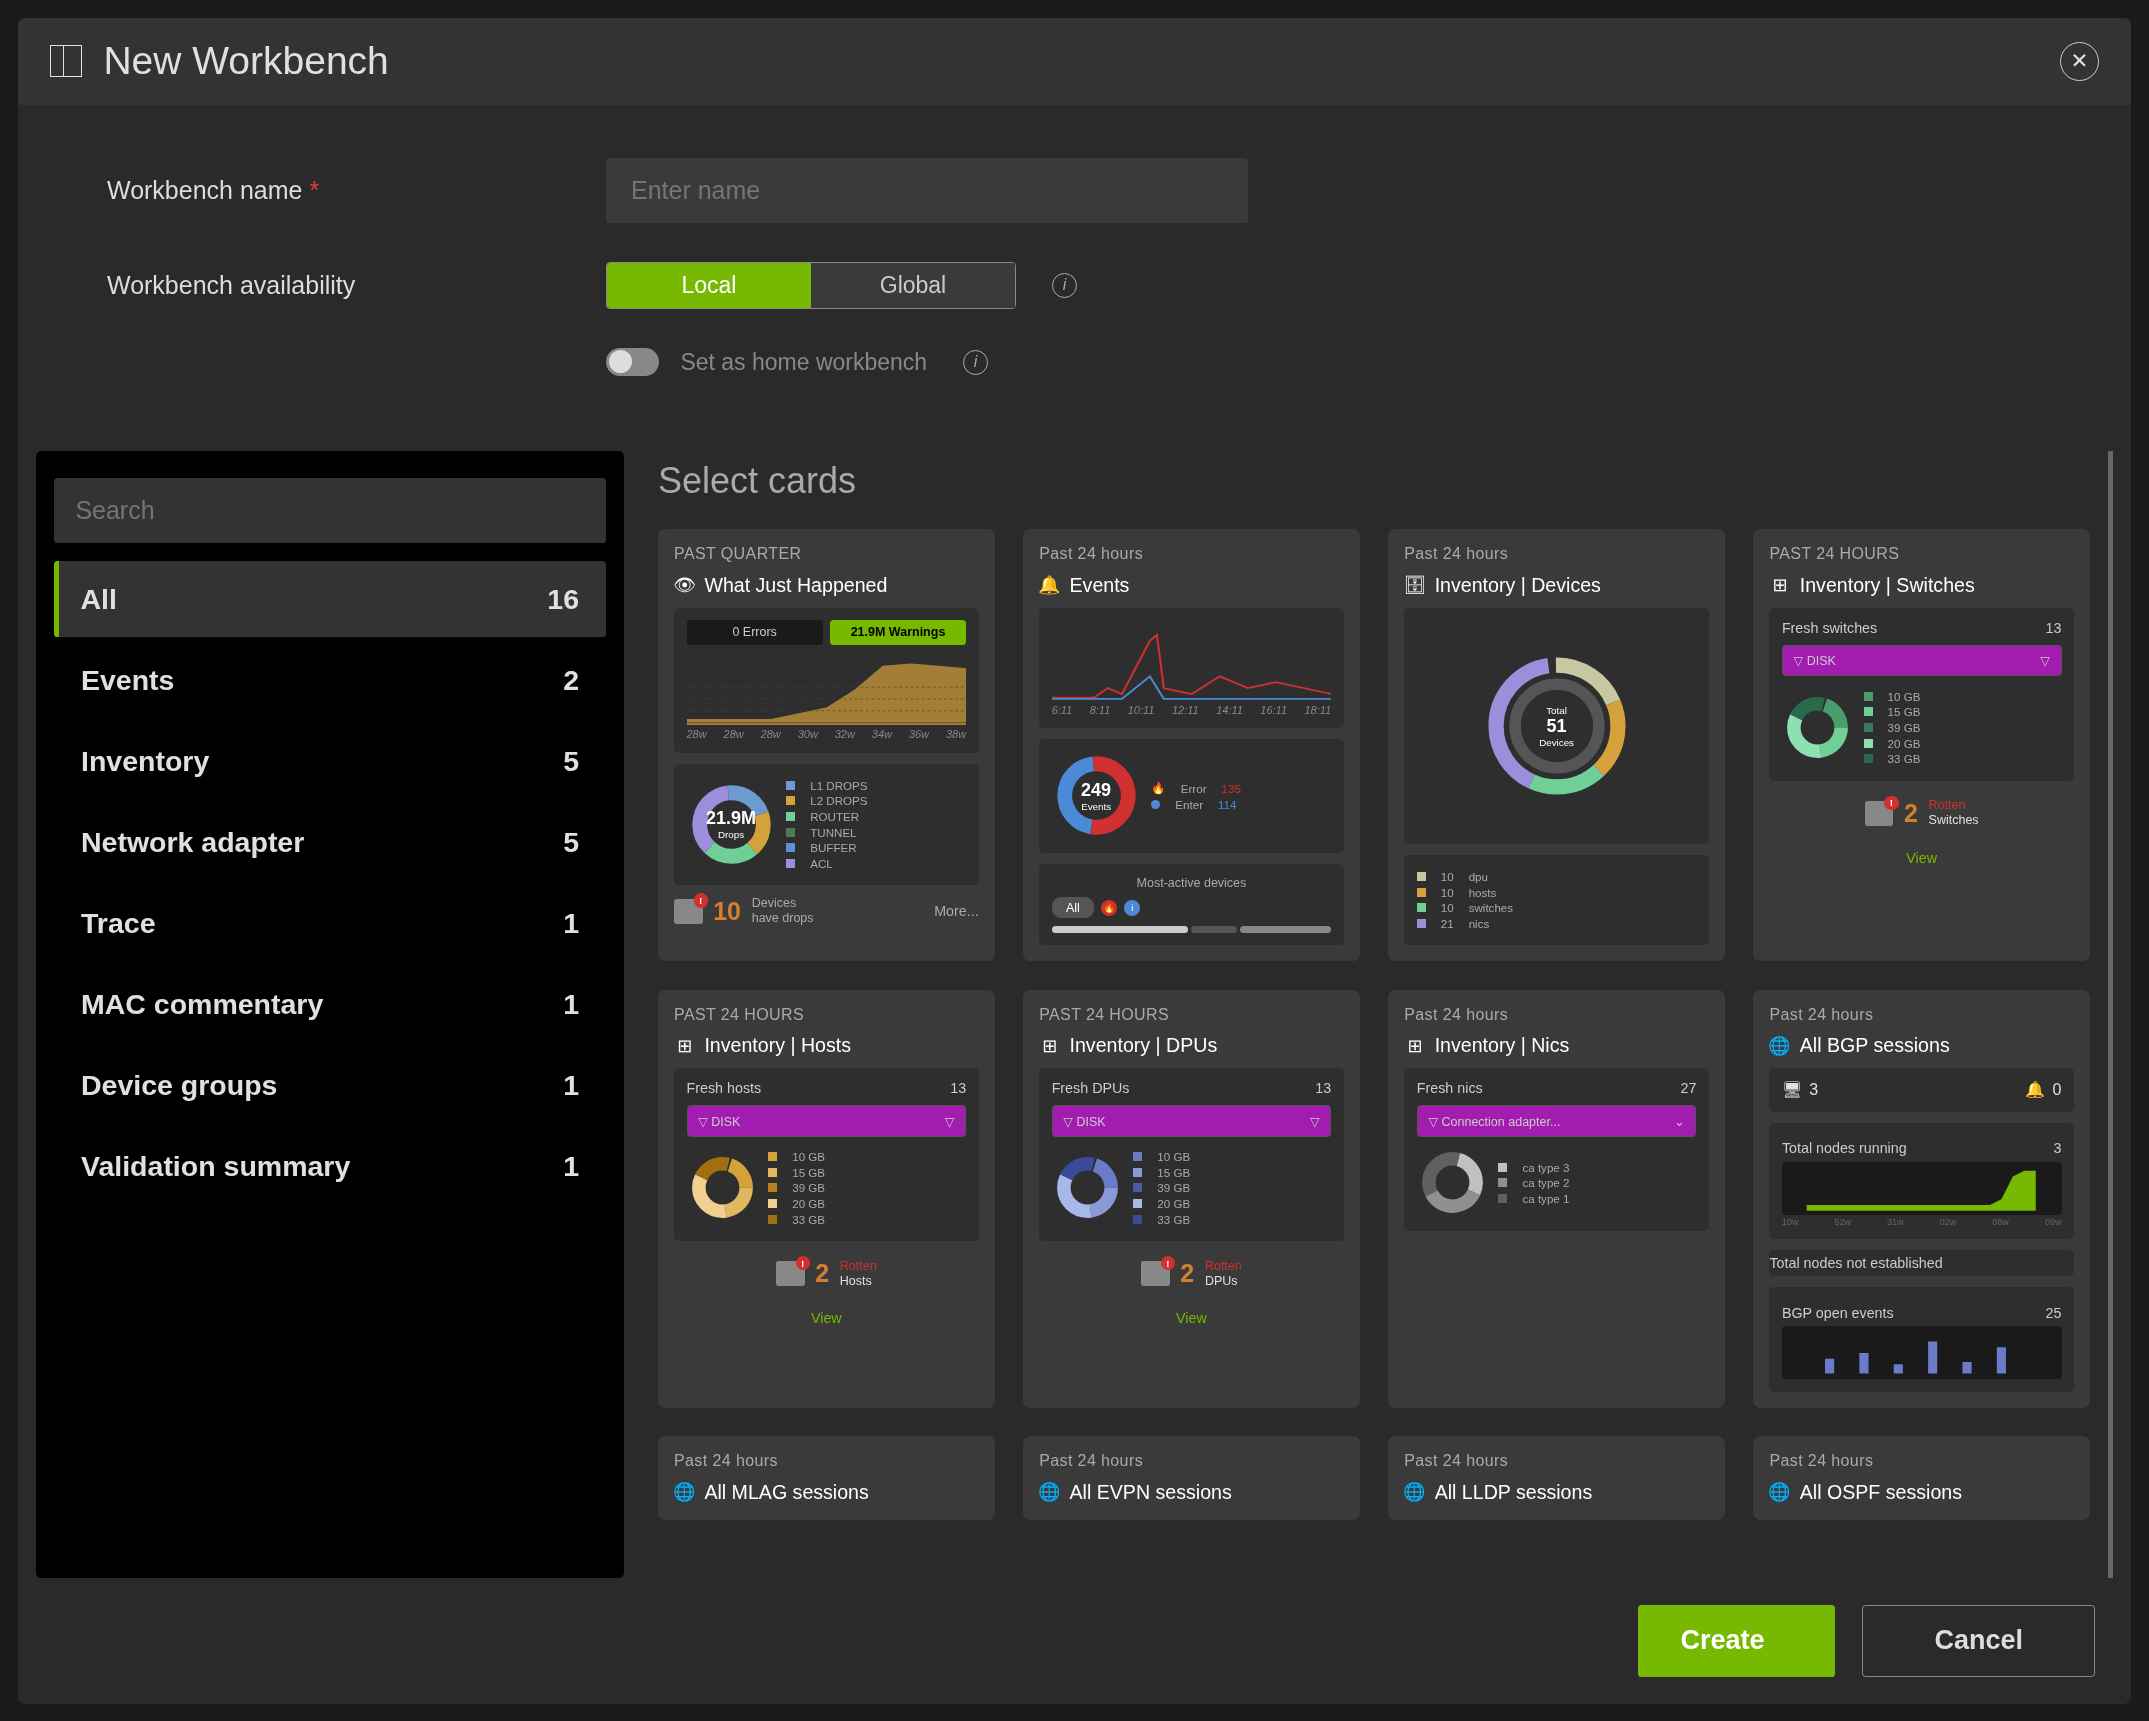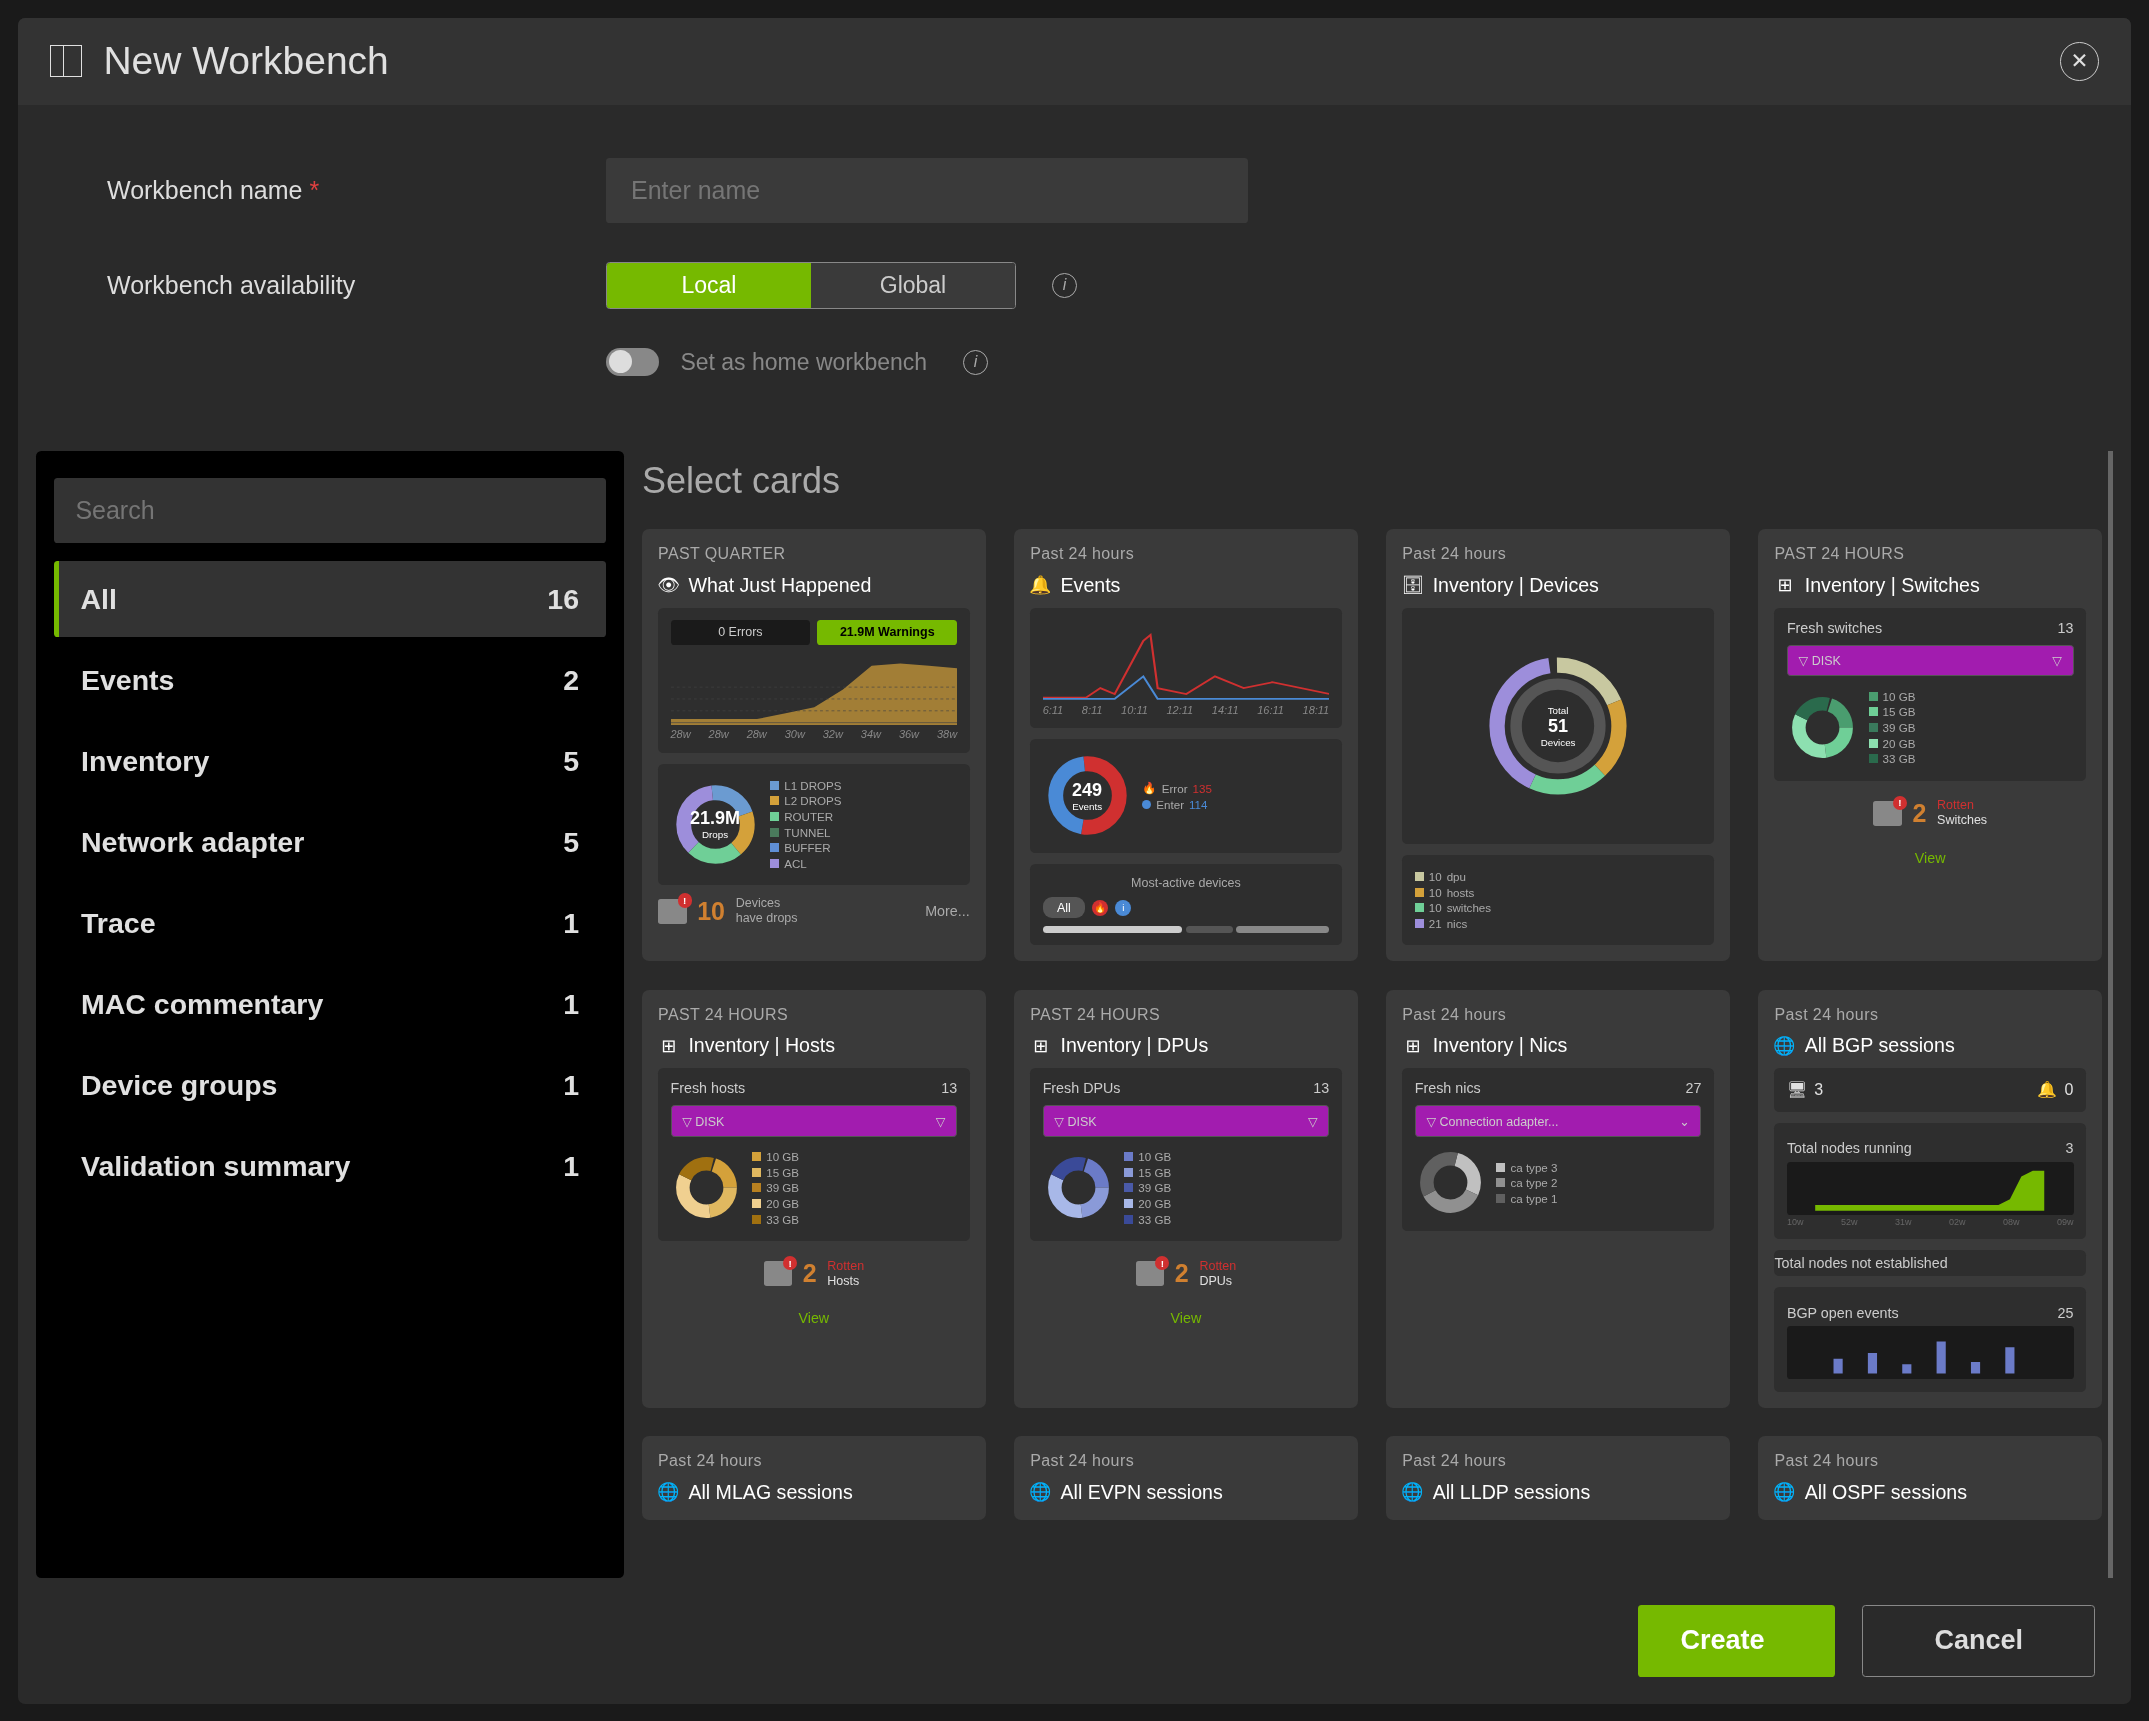--- a/index.html
+++ b/index.html
@@ -24,21 +24,21 @@
 .switch { width: 53px; height: 28.5px; background: #888; border-radius: 14.3px; position: relative; margin-right: 21.4px; cursor: pointer; }
 .switch::after { content: ""; position: absolute; left: 2.7px; top: 2.7px; width: 23px; height: 23px; background: #ddd; border-radius: 50%; }
 .switch-label { font-size: 23px; color: #888; }
 
 .body { display: flex; flex: 1; overflow: hidden; padding: 0 18px; }
 .sidebar { width: 588px; background: #000; padding: 27px 18px; border-radius: 5.3px; margin-right: 18px; }
 .search-box { background: #333; border: none; color: #888; font-size: 25px; padding: 18px 21.4px; width: 100%; border-radius: 3.6px; margin-bottom: 18px; }
 .cat-item { display: flex; justify-content: space-between; padding: 21.4px 27px; font-size: 28.5px; font-weight: 600; cursor: pointer; border-radius: 3.6px; margin-bottom: 5.3px; }
 .cat-item.active { background: #333; border-left: 5.3px solid #76b900; padding-left: 21.4px; }
 
-.cards-area { flex: 1; overflow-y: auto; padding: 9px 6px 9px 0; border-right: 5.3px solid #666; }
+.cards-area { flex: 1; overflow-y: auto; padding: 9px 18px 9px 0; border-right: 5.3px solid #666; margin-left: 16px; }
 .cards-title { font-size: 36px; color: #aaa; margin-bottom: 27px; }
 .cards-grid { display: grid; grid-template-columns: repeat(4, 1fr); gap: 28.5px; }
 .card { background: #3a3a3a; border-radius: 7.1px; padding: 16px; cursor: pointer; display: flex; flex-direction: column; gap: 10.7px; }
 .card-time { font-size: 16px; color: #aaa; text-transform: uppercase; letter-spacing: 0.4px; }
 .card-time.lower { text-transform: none; }
 .card-head { display: flex; align-items: center; gap: 9px; font-size: 19.6px; color: #fff; }
 .card-icon { width: 21.4px; height: 21.4px; display: inline-flex; align-items: center; justify-content: center; font-size: 18px; }
 .inner-box { background: #2e2e2e; border-radius: 5.3px; padding: 12.5px; }
 .pill-row { display: flex; gap: 7.1px; }
 .pill { flex: 1; text-align: center; font-size: 12.5px; padding: 5.3px; border-radius: 3.6px; }
@@ -47,21 +47,21 @@
 .spark { height: 71px; position: relative; margin-top: 9px; }
 .spark svg { width: 100%; height: 100%; }
 .axis-row { display: flex; justify-content: space-between; font-size: 11px; color: #888; margin-top: 3.6px; font-style: italic; }
 .donut-row { display: flex; align-items: center; gap: 10.7px; }
 .donut { width: 89px; height: 89px; position: relative; }
 .donut svg { width: 100%; height: 100%; }
 .donut-label { position: absolute; top: 50%; left: 50%; transform: translate(-50%,-50%); text-align: center; color: #fff; }
 .donut-label .big { font-size: 18px; font-weight: 700; }
 .donut-label .sm { font-size: 9.8px; }
 .legend { font-size: 11.6px; color: #aaa; }
-.legend div { display: flex; align-items: center; gap: 5px; margin: 2.7px 0; }
+.legend div { display: flex; align-items: center; gap: 15px; margin: 2.7px 0; }
 .legend .sq { width: 9px; height: 9px; }
 .rotten-row { display: flex; align-items: center; gap: 10.7px; justify-content: center; padding: 7.1px; }
 .rotten-icon { width: 28.5px; height: 25px; background: #888; border-radius: 2.7px; position: relative; }
 .rotten-icon::after { content: "!"; position: absolute; top: -5.3px; right: -5.3px; background: #d03030; color: #fff; width: 14.3px; height: 14.3px; border-radius: 50%; font-size: 9.8px; display: flex; align-items: center; justify-content: center; font-weight: bold; }
 .rotten-num { font-size: 25px; font-weight: 700; color: #d08030; }
 .rotten-txt { font-size: 12.5px; line-height: 1.2; }
 .rotten-txt .r1 { color: #d03030; }
 .view-link { text-align: center; color: #76b900; font-size: 14.3px; padding: 3.6px; }
 .filter-row { display: flex; justify-content: space-between; align-items: center; font-size: 14.3px; color: #ccc; margin-bottom: 9px; }
 .filter-select { background: #a21caf; border: 0.9px solid #555; color: #ccc; padding: 7.1px 10.7px; font-size: 12.5px; border-radius: 3.6px; display: flex; justify-content: space-between; width: 100%; cursor: pointer; }

